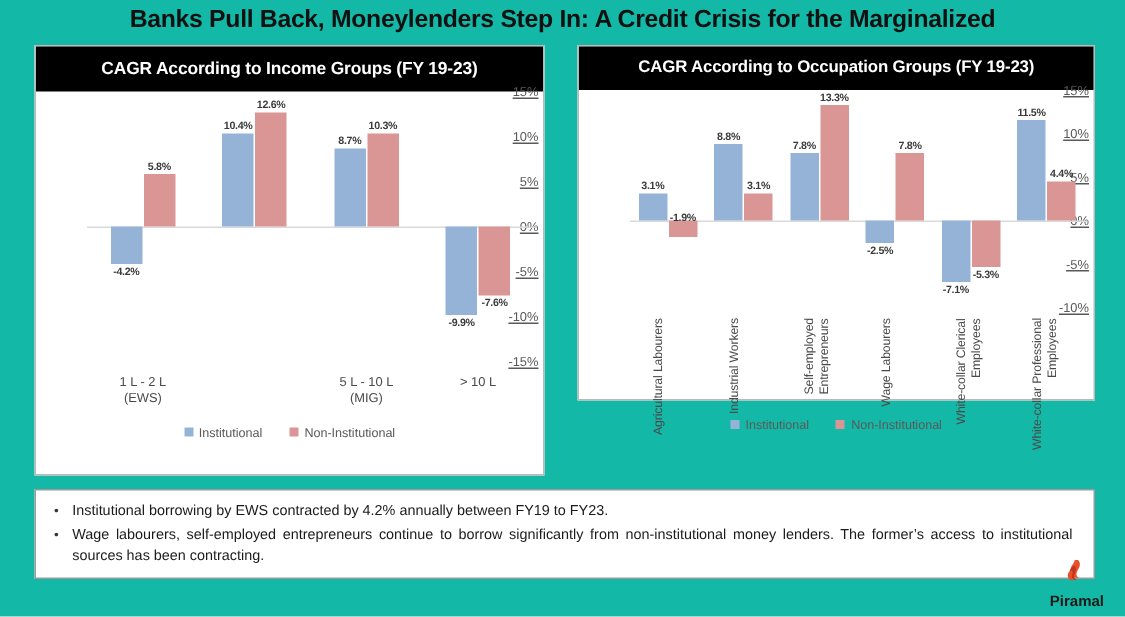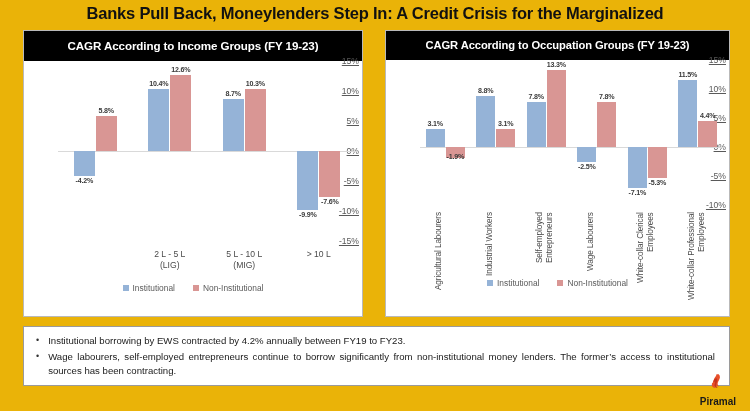--- a/index.html
+++ b/index.html
@@ -2,34 +2,34 @@
 <html><head>
 <meta charset="utf-8">
 <style>
   * { box-sizing: border-box; margin: 0; padding: 0; }
   html, body {
     width: 750px; height: 411px;
     background: #fdfbfa;
     font-family: "Liberation Sans", sans-serif;
     overflow: hidden;
   }
-  .page { position: relative; width: 750px; height: 411px; background: #eab308; }
+  .page { position: relative; width: 750px; height: 411px; background: #14b8a6; }
 
   
   .headline {
     position: absolute; left: 0; top: 4px; width: 750px;
     text-align: center;
     font-size: 16.5px; font-weight: bold; color: #111;
     letter-spacing: -0.2px; white-space: nowrap;
   }
 
   
   .panel { position: absolute; background: #ffffff; border: 1px solid #b9b9b9; }
   .panel-left  { left: 23px;  top: 30px; width: 340px; height: 287px; }
-  .panel-right { left: 385px; top: 30px; width: 345px; height: 287px; }
+  .panel-right { left: 385px; top: 30px; width: 345px; height: 237px; }
 
   .panel-title {
     background: #000000; color: #ffffff;
     font-size: 11.6px; font-weight: bold; text-align: center;
     padding: 8px 0 9px; letter-spacing: -0.1px; white-space: nowrap;
   }
   .panel-right .panel-title { font-size: 11.2px; }
 
   .plotwrap { position: relative; width: 100%; }
 
@@ -111,26 +111,26 @@
         <div class="axis-label" style="top: 60px;">5%</div>
         <div class="axis-label" style="top: 90px;">0%</div>
         <div class="axis-label" style="top: 120px;">-5%</div>
         <div class="axis-label" style="top: 150px;">-10%</div>
         <div class="axis-label" style="top: 180px; margin-left: 20px;">-15%</div>
         <div class="gridzero" style="top: 90px; left: 34px;"></div>
         <div class="bar inst" style="left: 49.75px; top: 90px; height: 25.2px; width: 21px;"></div>
         <div class="vlabel" style="left: 43.25px; top: 116.2px;">-4.2%</div>
         <div class="bar noninst" style="left: 71.75px; top: 55.2px; height: 34.8px; width: 21px;"></div>
         <div class="vlabel" style="left: 65.25px; top: 46.2px;">5.8%</div>
+        <div class="cat" style="left: 34.25px; top: 188px;">1 L - 2 L
+(EWS)</div>
         <div class="bar inst" style="left: 124.25px; top: 27.6px; height: 62.4px; width: 21px;"></div>
         <div class="vlabel" style="left: 117.75px; top: 18.6px;">10.4%</div>
         <div class="bar noninst" style="left: 146.25px; top: 14.4px; height: 75.6px; width: 21px;"></div>
         <div class="vlabel" style="left: 139.75px; top: 5.4px;">12.6%</div>
-        <div class="cat" style="left: 108.75px; top: 188px;">2 L - 5 L
-(LIG)</div>
         <div class="bar inst" style="left: 198.75px; top: 37.8px; height: 52.2px; width: 21px;"></div>
         <div class="vlabel" style="left: 192.25px; top: 28.8px;">8.7%</div>
         <div class="bar noninst" style="left: 220.75px; top: 28.2px; height: 61.8px; width: 21px;"></div>
         <div class="vlabel" style="left: 214.25px; top: 19.2px;">10.3%</div>
         <div class="cat" style="left: 183.25px; top: 188px;">5 L - 10 L
 (MIG)</div>
         <div class="bar inst" style="left: 273.25px; top: 90px; height: 59.4px; width: 21px;"></div>
         <div class="vlabel" style="left: 266.75px; top: 150.4px;">-9.9%</div>
         <div class="bar noninst" style="left: 295.25px; top: 90px; height: 45.6px; width: 21px;"></div>
         <div class="vlabel" style="left: 288.75px; top: 136.6px;">-7.6%</div>
@@ -154,21 +154,21 @@
         <div class="axis-label" style="top: 0px;">15%</div>
         <div class="axis-label" style="top: 29px;">10%</div>
         <div class="axis-label" style="top: 58px;">5%</div>
         <div class="axis-label" style="top: 87px;">0%</div>
         <div class="axis-label" style="top: 116px;">-5%</div>
         <div class="axis-label" style="top: 145px;">-10%</div>
         <div class="gridzero" style="top: 87px; left: 34px;"></div>
         <div class="bar inst" style="left: 39.75px; top: 69.02px; height: 17.98px; width: 19px;"></div>
         <div class="vlabel" style="left: 32.25px; top: 60.02px;">3.1%</div>
         <div class="bar noninst" style="left: 59.75px; top: 87px; height: 11.02px; width: 19px;"></div>
-        <div class="vlabel" style="left: 52.25px; top: 93px;">-1.9%</div>
+        <div class="vlabel" style="left: 52.25px; top: 81px;">-1.9%</div>
         <div class="cat-rot" style="left: 48.25px; top: 152px; height: 92px;">Agricultural Labourers</div>
         <div class="bar inst" style="left: 90.25px; top: 35.96px; height: 51.04px; width: 19px;"></div>
         <div class="vlabel" style="left: 82.75px; top: 26.96px;">8.8%</div>
         <div class="bar noninst" style="left: 110.25px; top: 69.02px; height: 17.98px; width: 19px;"></div>
         <div class="vlabel" style="left: 102.75px; top: 60.02px;">3.1%</div>
         <div class="cat-rot" style="left: 98.75px; top: 152px; height: 92px;">Industrial Workers</div>
         <div class="bar inst" style="left: 140.75px; top: 41.76px; height: 45.24px; width: 19px;"></div>
         <div class="vlabel" style="left: 133.25px; top: 32.76px;">7.8%</div>
         <div class="bar noninst" style="left: 160.75px; top: 9.86px; height: 77.14px; width: 19px;"></div>
         <div class="vlabel" style="left: 153.25px; top: 0.86px;">13.3%</div>

